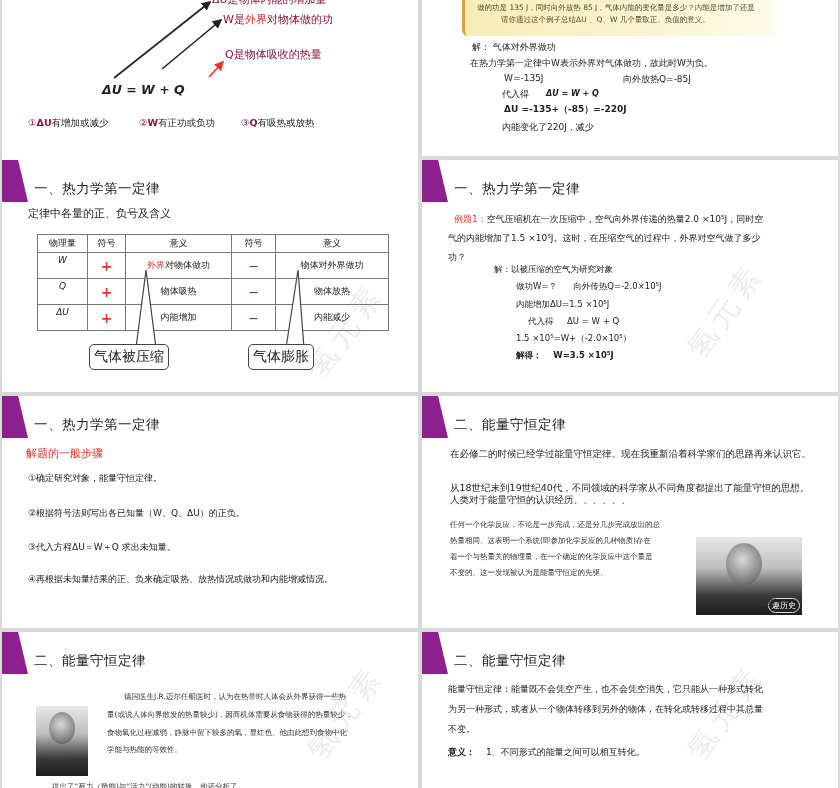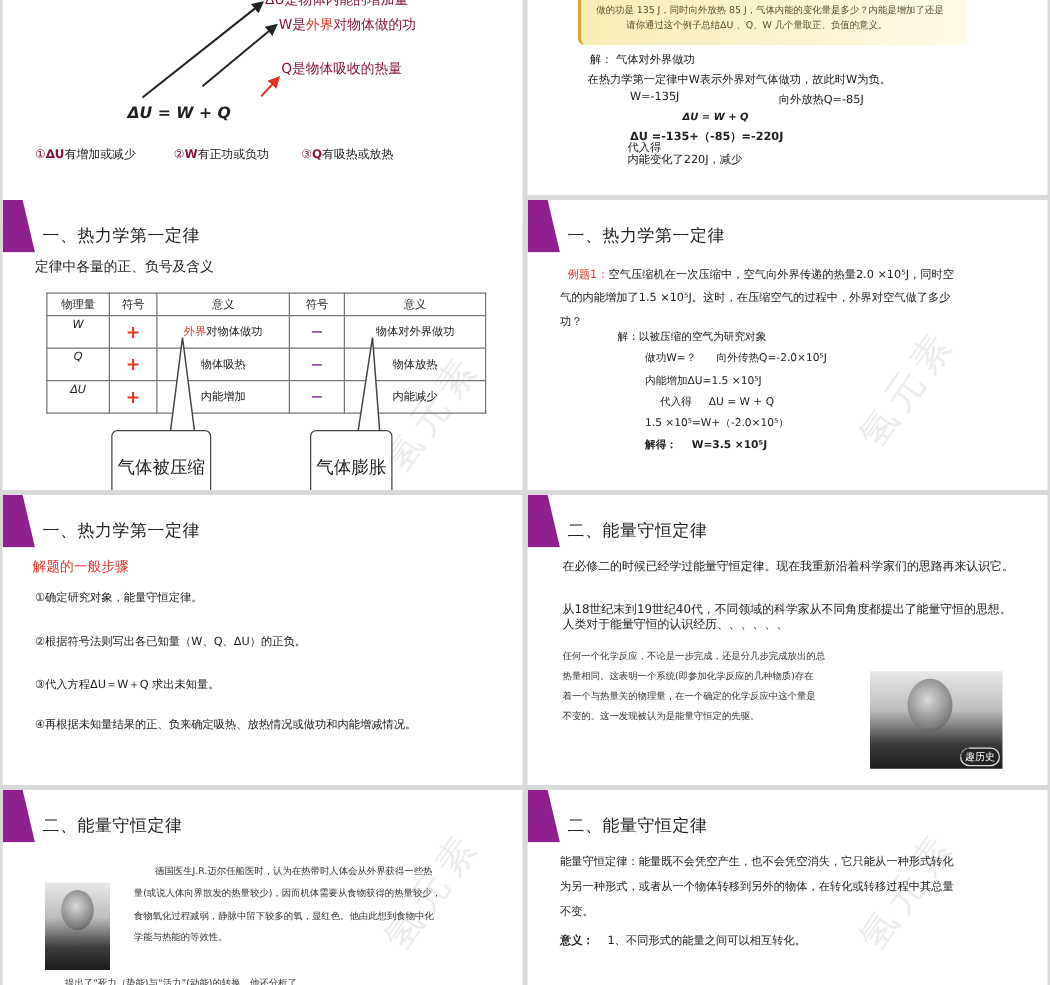--- a/index.html
+++ b/index.html
@@ -14,21 +14,21 @@
   .maroon { color: #8a1538; }
   .purple { color: #7a2a8a; }
   .b { font-weight: bold; }
   .i { font-style: italic; }
   .watermark { position: absolute; font-size: 30px; color: rgba(170,170,170,0.22); transform: rotate(-55deg);
                letter-spacing: 6px; pointer-events: none; }
   table.law { position: absolute; left: 35px; top: 74px; border-collapse: collapse; font-size: 9px; }
   table.law td { border: 1px solid #777; text-align: center; height: 26px; }
   table.law tr:first-child td { height: 18px; }
   .callout { position: absolute; border: 1.3px solid #444; border-radius: 5px; background: #fff; font-size: 14px;
-             padding: 20px 4px; }
+             padding: 3px 4px; }
   .portrait { position: absolute; background: linear-gradient(180deg, #e8e8e8 0%, #bdbdbd 40%, #3a3a3a 75%, #1c1c1c 100%); margin-top: 26px; }
   .face { position: absolute; border-radius: 50%; background: radial-gradient(circle at 45% 40%, #d9d9d9, #7a7a7a 70%, #333); }
   .book { position: absolute; left: 40px; top: -10px; width: 312px; height: 46px;
           background: linear-gradient(90deg, #f7eeb6, #fbf4d2 60%, #fffbea); border-left: 3px solid #e3a238;
           border-radius: 0 0 0 6px; font-size: 7.5px; color: #5a4a2a; padding: 12px 10px 0 12px; line-height: 12px; }
   .txt9 { font-size: 9px; }
   .txt85 { font-size: 8.5px; }
   .txt75 { font-size: 7.5px; color: #333; }
 </style>
 </head>
@@ -67,21 +67,21 @@
 
 <div class="slide" style="left:422px;top:0;width:416px;height:156px;">
   <div class="book">
     <div style="white-space:nowrap;overflow:hidden;">做的功是 135 J，同时向外放热 85 J，气体内能的变化量是多少？内能是增加了还是</div>
     <div style="padding-left:24px;">请你通过这个例子总结ΔU 、Q、W 几个量取正、负值的意义。</div>
   </div>
   <div class="abs txt9" style="left:50px;top:41px;">解：  气体对外界做功</div>
   <div class="abs txt9" style="left:48px;top:57px;">在热力学第一定律中W表示外界对气体做功，故此时W为负。</div>
   <div class="abs txt9" style="left:82px;top:73px;">W=-135J</div>
   <div class="abs txt9" style="left:157px;top:73px;padding-left:44px;">向外放热Q=-85J</div>
-  <div class="abs txt9" style="left:80px;top:88px;margin-top:24px;">代入得</div>
+  <div class="abs txt9" style="left:80px;top:88px;">代入得</div>
   <div class="abs b i" style="left:124px;top:89px;font-size:8px;">ΔU = W + Q</div>
   <div class="abs txt9 b" style="left:82px;top:103px;">ΔU =-135+（-85）=-220J</div>
   <div class="abs txt9" style="left:80px;top:121px;">内能变化了220J，减少</div>
 </div>
 
 <div class="slide" style="left:2px;top:160px;width:416px;height:232px;">
   <div class="accent"></div>
   <div class="title">一、热力学第一定律</div>
   <div class="abs" style="left:26px;top:46px;font-size:11px;">定律中各量的正、负号及含义</div>
   <div class="watermark" style="left:290px;top:150px;">氢元素</div>

